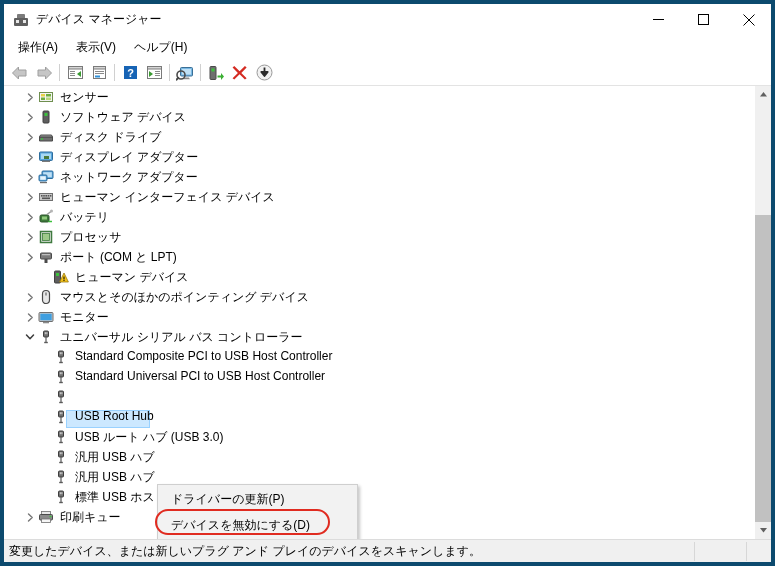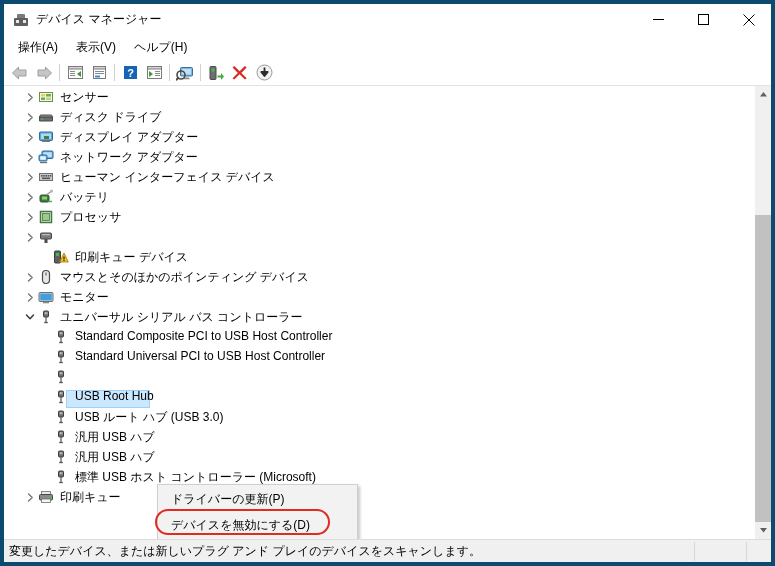--- a/index.html
+++ b/index.html
@@ -398,20 +398,34 @@
             <rect x="1.5" y="3.5" width="13" height="9" fill="#f4f4f4" stroke="#6f8f4f" stroke-width="1"></rect>
             <rect x="3" y="5" width="4" height="2.5" fill="#e7d24a"></rect>
             <rect x="3" y="8.5" width="4" height="2.5" fill="#6fae3f"></rect>
             <rect x="8" y="5" width="5" height="2.5" fill="#6fae3f"></rect>
             <rect x="8" y="8.5" width="5" height="2.5" fill="#b8d77a"></rect>
           </svg>
         </span>
         <span class="label">センサー</span>
       </div>
 
+      <div class="row lvl0">
+        <span class="chev">
+          <svg width="9" height="9" viewBox="0 0 9 9">
+              <path d="M2.5 1 L6.2 4.5 L2.5 8" fill="none" stroke="#767676" stroke-width="1.4" stroke-linecap="round" stroke-linejoin="round"></path>
+            </svg>
+        </span>
+        <span class="icon">
+          <svg width="16" height="16" viewBox="0 0 16 16">
+            <rect x="5" y="2" width="6" height="12" rx="1" fill="#5e5e5e" stroke="#3f3f3f" stroke-width="1"></rect>
+            <rect x="6.5" y="4" width="3" height="3" fill="#3cc13c"></rect>
+          </svg>
+        </span>
+        <span class="label">ソフトウェア デバイス</span>
+      </div>
 
       <div class="row lvl0">
         <span class="chev">
           <svg width="9" height="9" viewBox="0 0 9 9">
               <path d="M2.5 1 L6.2 4.5 L2.5 8" fill="none" stroke="#767676" stroke-width="1.4" stroke-linecap="round" stroke-linejoin="round"></path>
             </svg>
         </span>
         <span class="icon">
           <svg width="16" height="16" viewBox="0 0 16 16">
             <path d="M1.5 8 L14.5 8 L14.5 12 L1.5 12 Z" fill="#6f6f6f" stroke="#4a4a4a" stroke-width="1"></path>
@@ -516,34 +530,35 @@
               <path d="M2.5 1 L6.2 4.5 L2.5 8" fill="none" stroke="#767676" stroke-width="1.4" stroke-linecap="round" stroke-linejoin="round"></path>
             </svg>
         </span>
         <span class="icon">
           <svg width="16" height="16" viewBox="0 0 16 16">
             <rect x="2.5" y="4" width="11" height="6" rx="1" fill="#7a7a7a" stroke="#4a4a4a" stroke-width="1"></rect>
             <rect x="4" y="5.2" width="8" height="1" fill="#cfcfcf"></rect>
             <rect x="6.5" y="10" width="3" height="4" fill="#4a4a4a"></rect>
           </svg>
         </span>
+        <span class="label">ポート (COM と LPT)</span>
       </div>
 
 
       <div class="row lvl1">
         <span class="icon">
           <svg width="16" height="16" viewBox="0 0 16 16">
             <rect x="1.5" y="2" width="6" height="12" rx="1" fill="#5e5e5e" stroke="#3f3f3f" stroke-width="1"></rect>
             <rect x="3" y="4" width="3" height="3" fill="#3cc13c"></rect>
             <path d="M11 4 L15.4 13 L6.6 13 Z" fill="#f3c21a" stroke="#9a7a10" stroke-width="0.8" stroke-linejoin="round"></path>
             <rect x="10.5" y="7.5" width="1" height="3" fill="#000000"></rect>
             <rect x="10.5" y="11" width="1" height="1" fill="#000000"></rect>
           </svg>
         </span>
-        <span class="label">印刷キュー デバイス</span>
+        <span class="label">ヒューマン デバイス</span>
       </div>
 
       <div class="row lvl0">
         <span class="chev">
           <svg width="9" height="9" viewBox="0 0 9 9">
               <path d="M2.5 1 L6.2 4.5 L2.5 8" fill="none" stroke="#767676" stroke-width="1.4" stroke-linecap="round" stroke-linejoin="round"></path>
             </svg>
         </span>
         <span class="icon">
           <svg width="16" height="16" viewBox="0 0 16 16">

